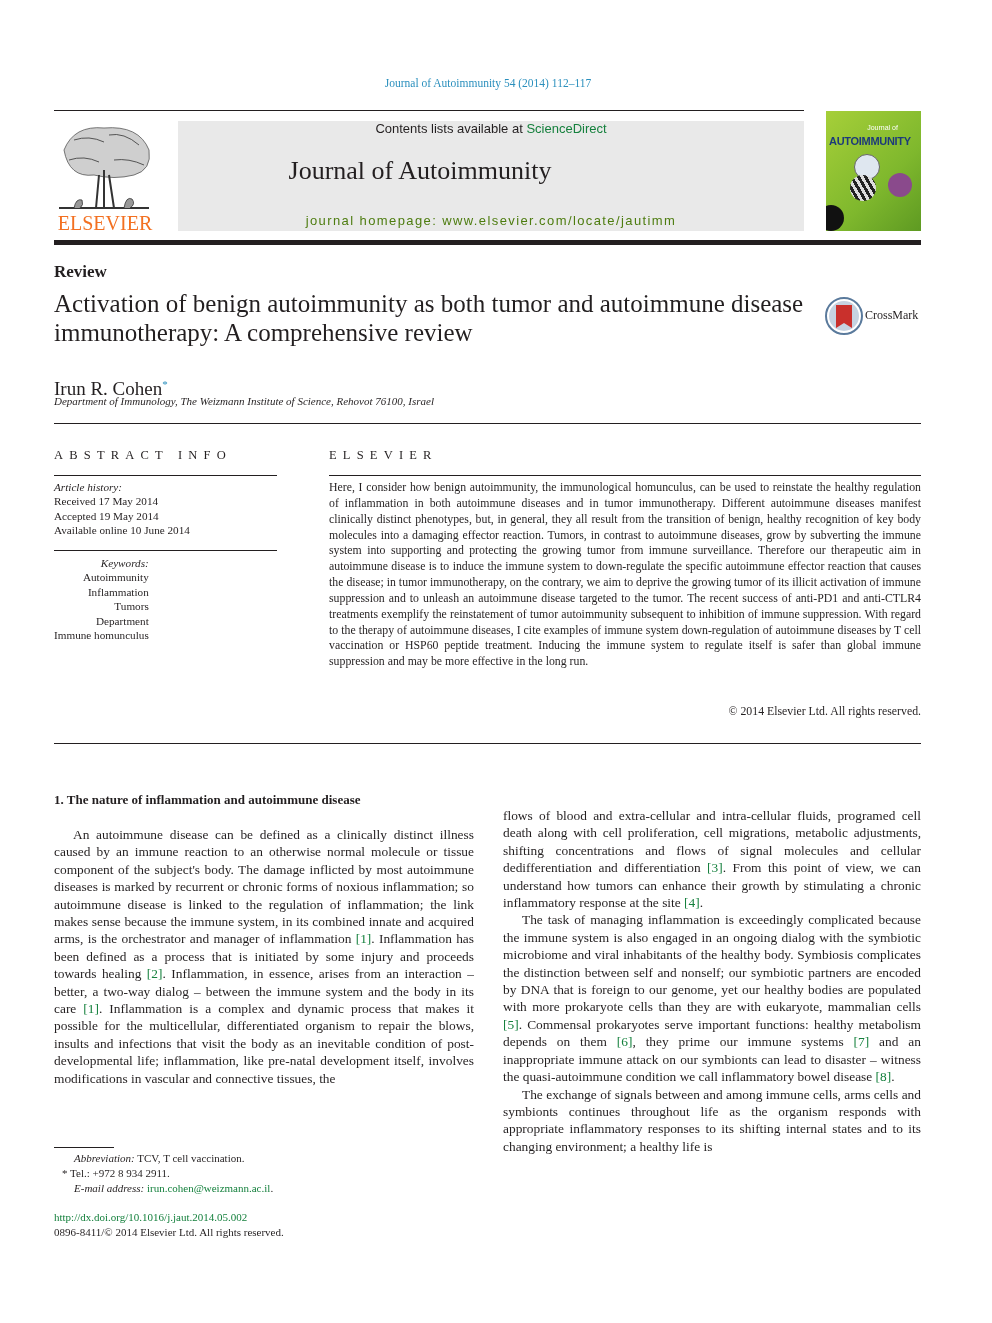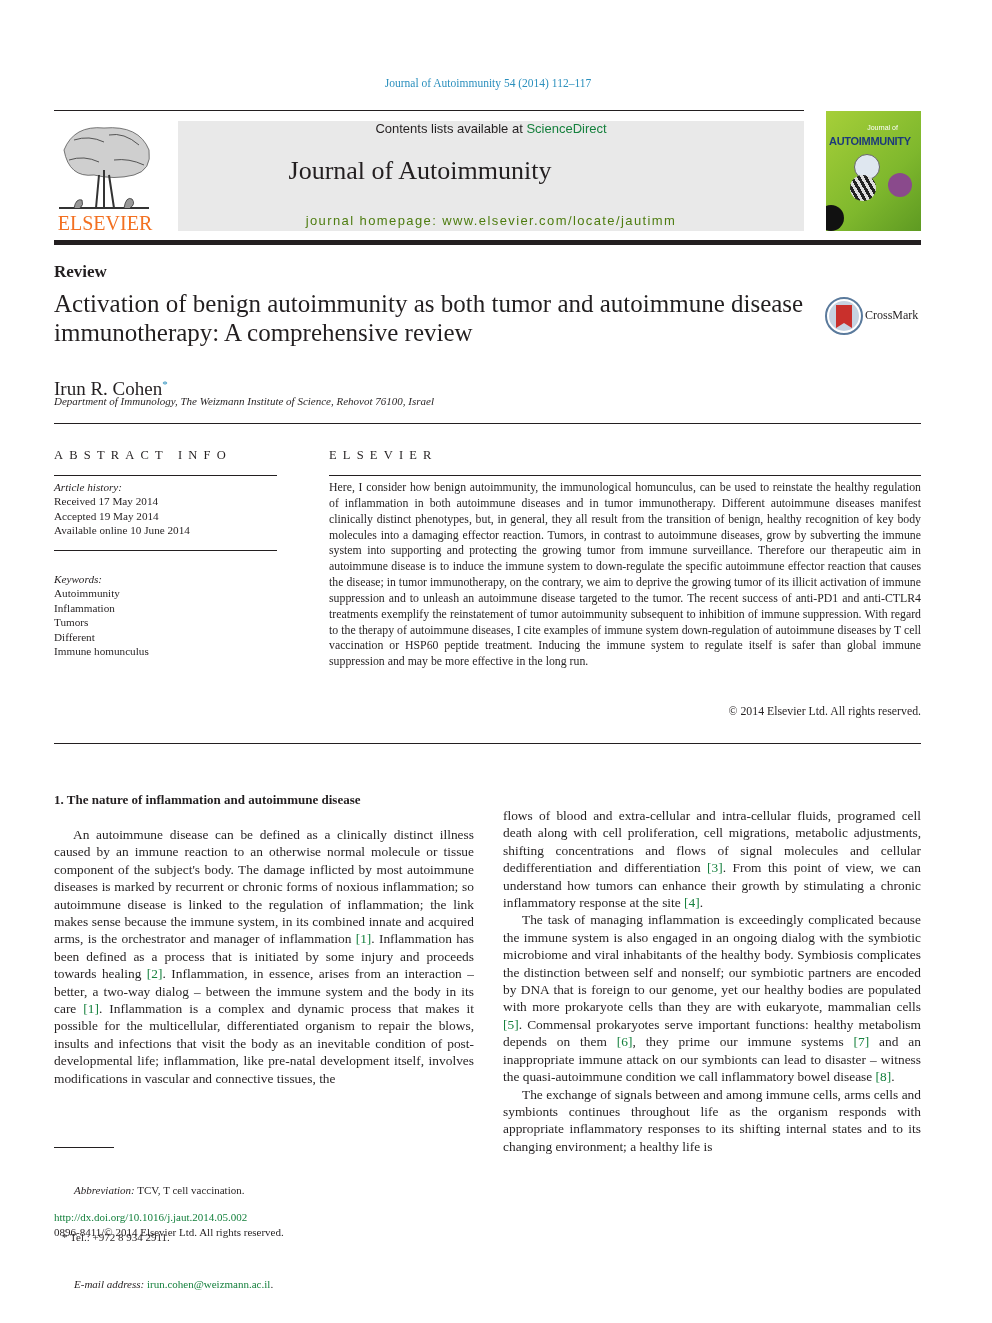--- a/index.html
+++ b/index.html
@@ -38,36 +38,36 @@
   .spaced-head { font-size: 12.5px; letter-spacing: 6.2px; }
   .ai-head { left: 54px; top: 448px; }
   .ab-head { left: 329px; top: 448px; }
   .rule-ai1 { left: 54px; width: 223px; top: 475px; height: 1px; background:#231f20; }
   .rule-ai2 { left: 54px; width: 223px; top: 550px; height: 1px; background:#231f20; }
   .rule-ab  { left: 329px; width: 592px; top: 475px; height: 1px; background:#231f20; }
 
   .ai-block { left: 54px; font-size: 11.2px; line-height: 14.4px; }
   .ai-block .it { font-style: italic; }
   .hist { top: 480px; }
-  .kw { top: 572px; }
+  .kw { top: 556px; text-align: right; }
 
   .abstract { left: 329px; top: 480px; width: 592px; font-size: 11.8px; line-height: 15.85px; text-align: justify; hyphens: none; }
   .copyright-ab { left: 329px; top: 704px; width: 592px; text-align: right; font-size: 11.8px; }
   .rule-end-front { left: 54px; width: 867px; top: 743px; height: 1px; background: #231f20; }
 
   .sec-head { left: 54px; top: 792px; font-size: 13px; font-weight: bold; }
   .col { font-size: 13.4px; line-height: 17.4px; text-align: justify; width: 420px; }
   .col p { margin: 0; text-indent: 19px; }
   .col p.noindent { text-indent: 0; margin-top: 16px; }
   .col-left { left: 54px; top: 826px; }
   .col-right { left: 503px; top: 791px; width: 418px; }
 
   .fn-rule { left: 54px; width: 60px; top: 1147px; height: 1px; background:#231f20; }
   .footnotes { left: 54px; top: 1151px; font-size: 11px; line-height: 15px; }
-  .footnotes .row { white-space: nowrap; margin-top: 32px; }
+  .footnotes .row { white-space: nowrap; }
   .footnotes .it { font-style: italic; }
   .doi { left: 54px; top: 1210px; font-size: 11px; line-height: 15px; }
 </style>
 </head>
 <body>
 
 <div class="abs journal-ref">Journal of Autoimmunity 54 (2014) 112–117</div>
 <div class="abs rule-top"></div>
 
 <svg class="abs elsevier-logo" viewBox="0 0 100 112">
@@ -117,21 +117,21 @@
   <div>Received 17 May 2014</div>
   <div>Accepted 19 May 2014</div>
   <div>Available online 10 June 2014</div>
 </div>
 <div class="abs rule-ai2"></div>
 <div class="abs ai-block kw">
   <div class="it">Keywords:</div>
   <div>Autoimmunity</div>
   <div>Inflammation</div>
   <div>Tumors</div>
-  <div>Different</div>
+  <div>Department</div>
   <div>Immune homunculus</div>
 </div>
 
 <div class="abs spaced-head ab-head">ELSEVIER</div>
 <div class="abs rule-ab"></div>
 <div class="abs abstract">Here, I consider how benign autoimmunity, the immunological homunculus, can be used to reinstate the healthy regulation of inflammation in both autoimmune diseases and in tumor immunotherapy. Different autoimmune diseases manifest clinically distinct phenotypes, but, in general, they all result from the transition of benign, healthy recognition of key body molecules into a damaging effector reaction. Tumors, in contrast to autoimmune diseases, grow by subverting the immune system into supporting and protecting the growing tumor from immune surveillance. Therefore our therapeutic aim in autoimmune disease is to induce the immune system to down-regulate the specific autoimmune effector reaction that causes the disease; in tumor immunotherapy, on the contrary, we aim to deprive the growing tumor of its illicit activation of immune suppression and to unleash an autoimmune disease targeted to the tumor. The recent success of anti-PD1 and anti-CTLR4 treatments exemplify the reinstatement of tumor autoimmunity subsequent to inhibition of immune suppression. With regard to the therapy of autoimmune diseases, I cite examples of immune system down-regulation of autoimmune diseases by T cell vaccination or HSP60 peptide treatment. Inducing the immune system to regulate itself is safer than global immune suppression and may be more effective in the long run.</div>
 <div class="abs copyright-ab">© 2014 Elsevier Ltd. All rights reserved.</div>
 <div class="abs rule-end-front"></div>
 
 <div class="abs sec-head">1.  The nature of inflammation and autoimmune disease</div>

